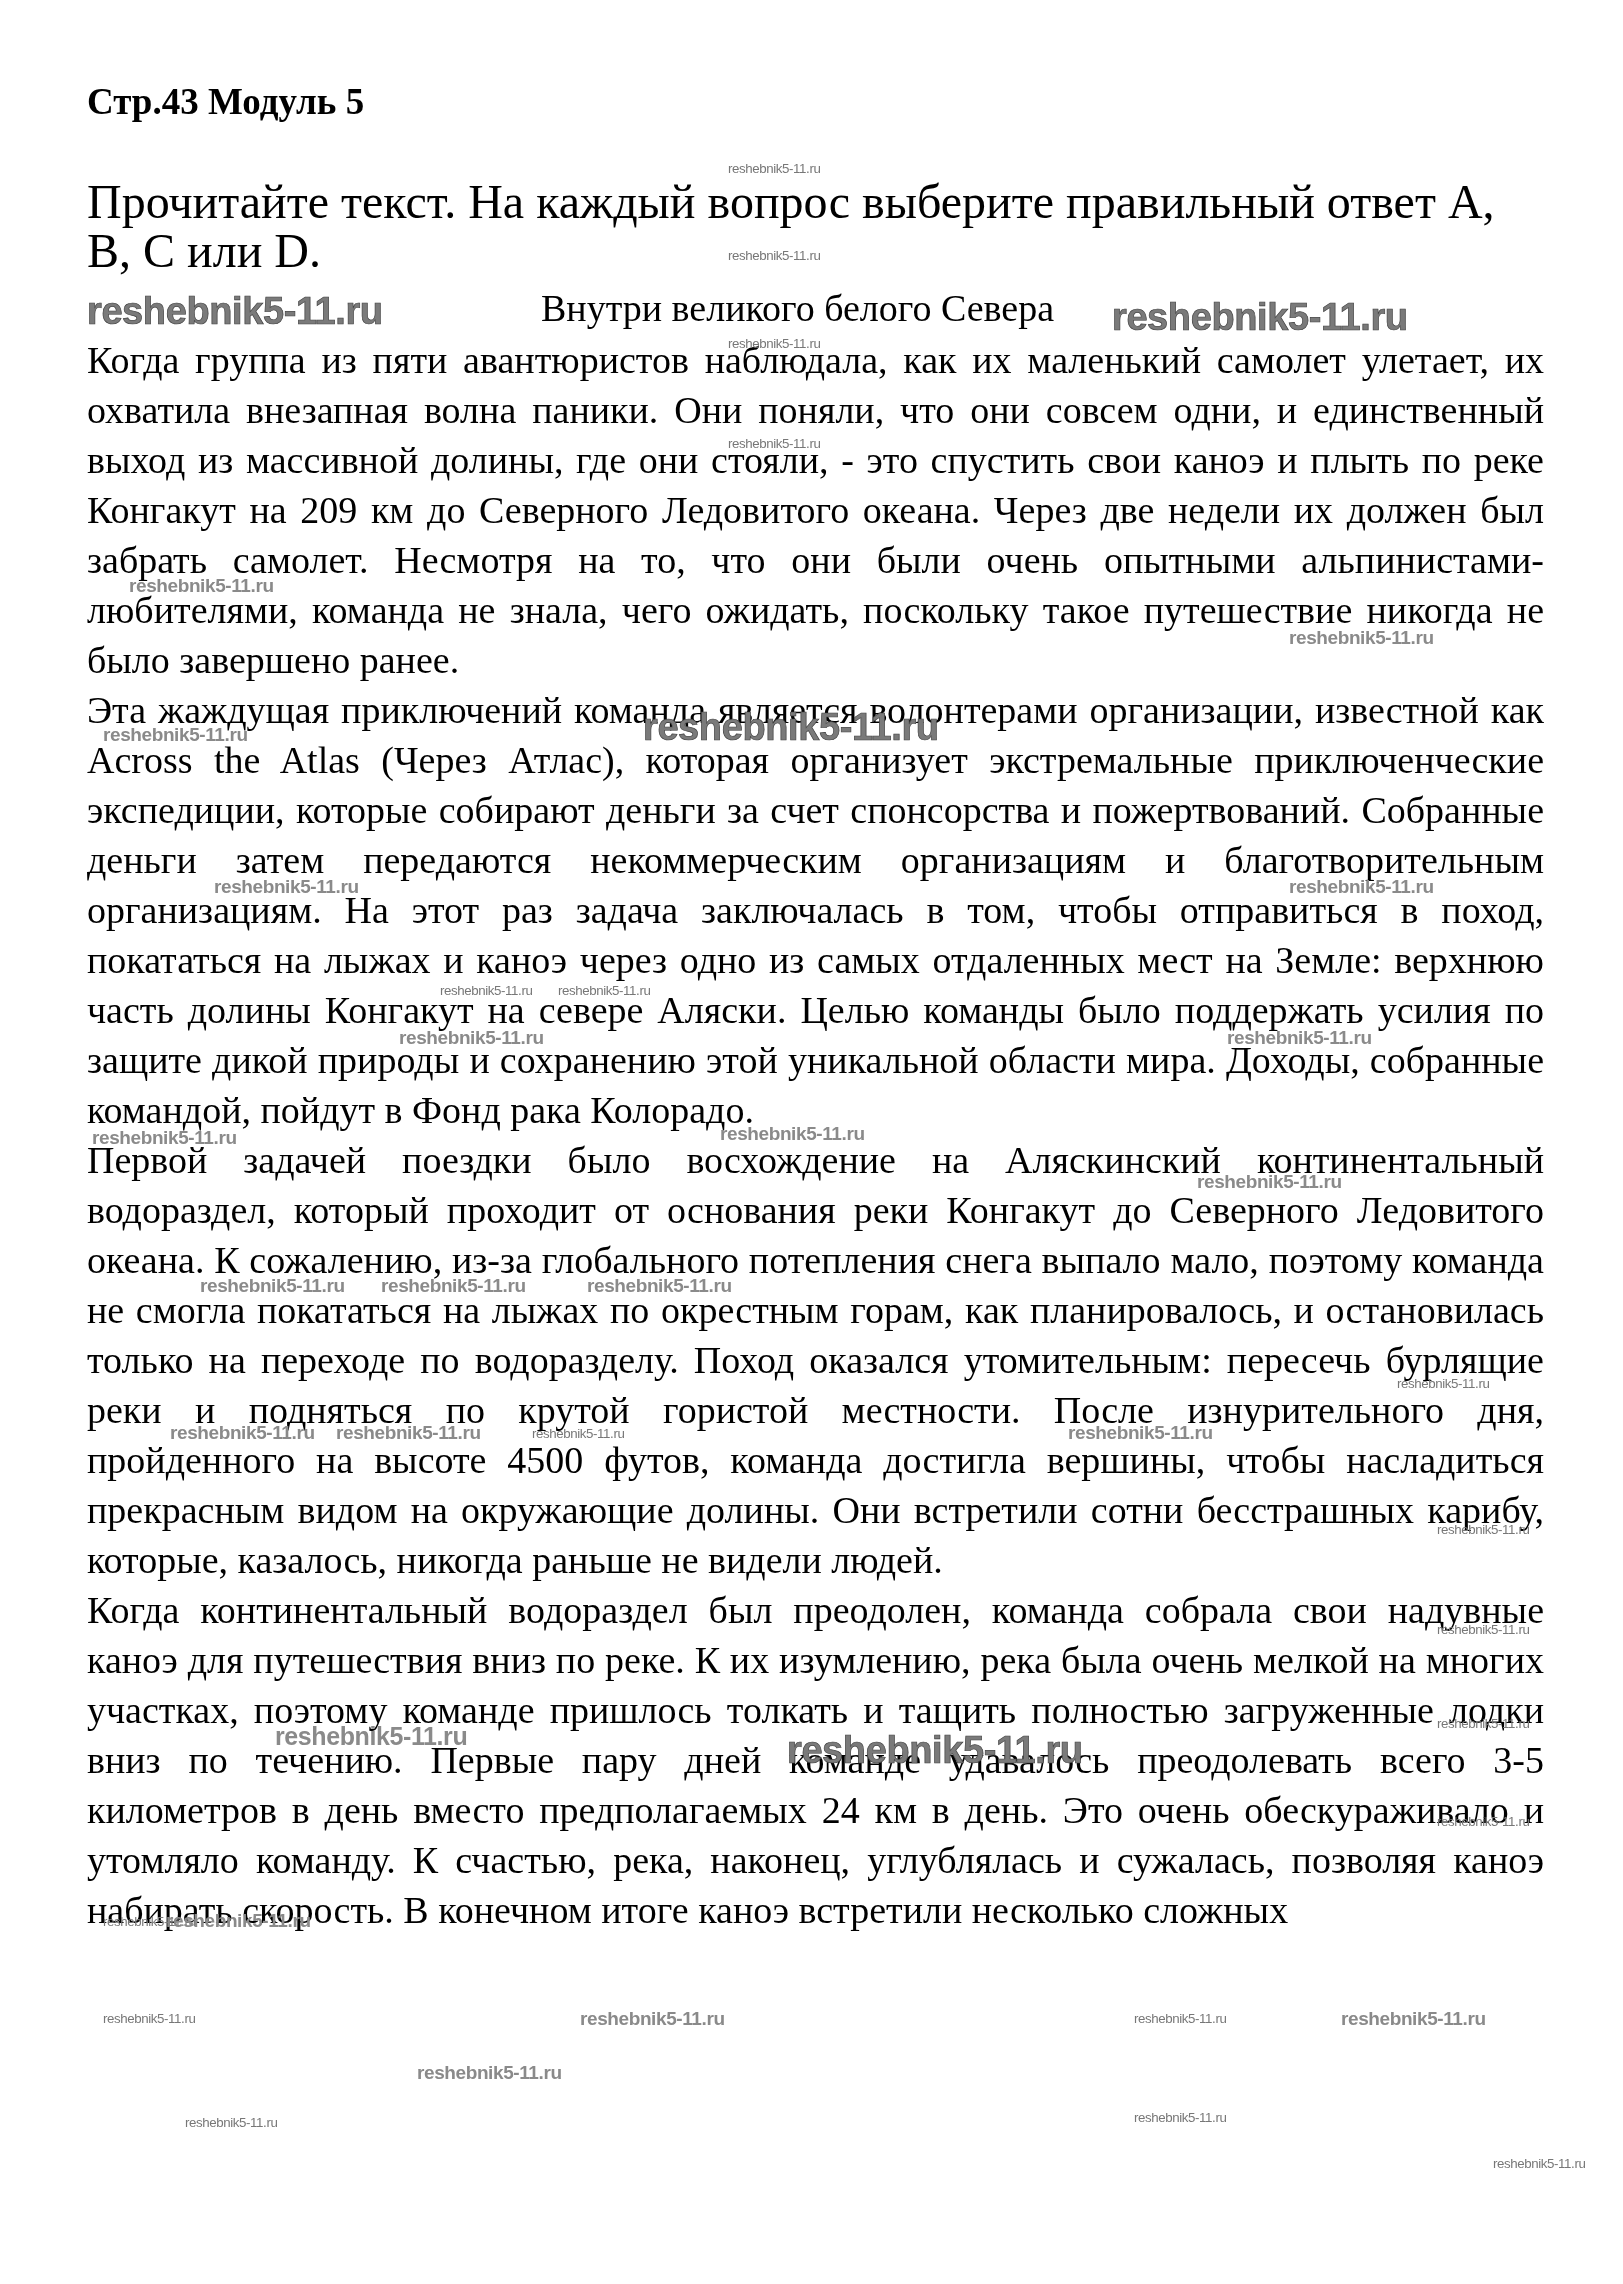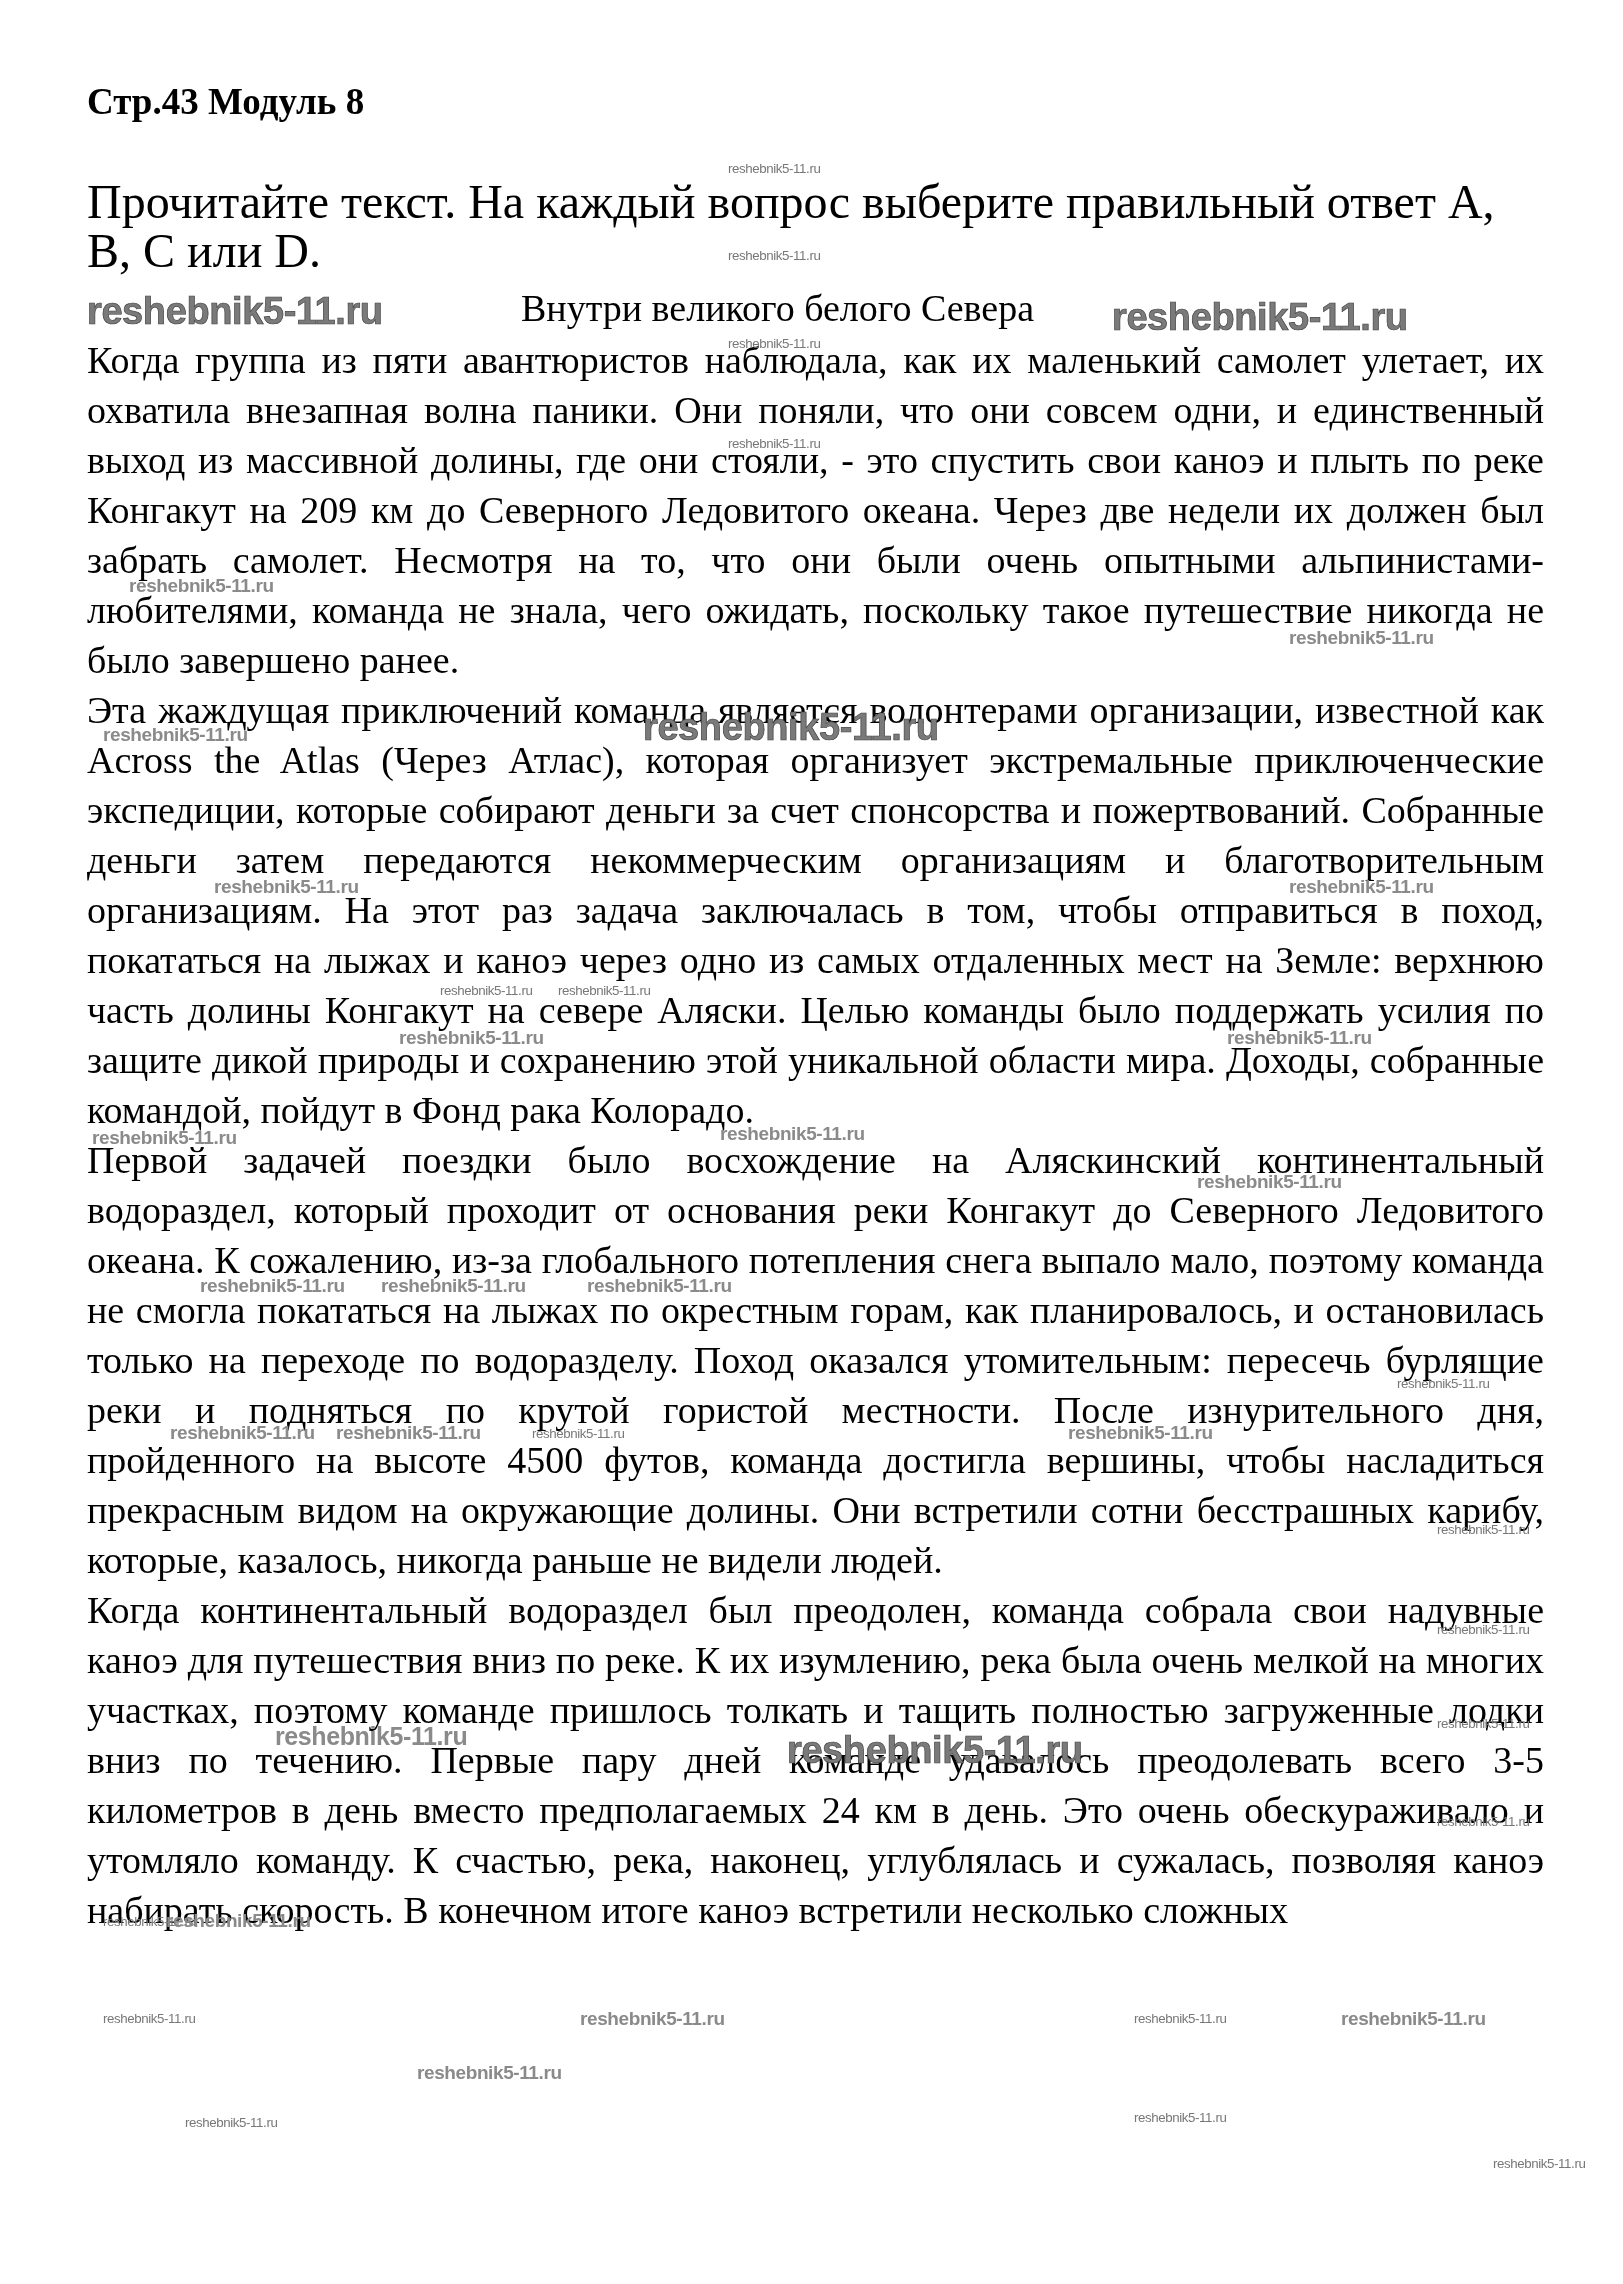--- a/index.html
+++ b/index.html
@@ -12,40 +12,40 @@
     font-weight: bold; font-size: 37px; line-height: 44px;
   }
   .instruction {
     position: absolute; left: 87px; top: 177px; width: 1457px;
     font-size: 48px; line-height: 49px;
   }
   .title-row {
     position: absolute; left: 87px; top: 284px; width: 1457px; height: 52px;
     font-size: 38px; line-height: 49px;
   }
-  .title { position: absolute; left: 434px; top: 0; }
+  .title { position: absolute; left: 454px; top: 0; }
   .body {
     position: absolute; left: 87px; top: 335px; width: 1457px;
     font-size: 38px; line-height: 50px; text-align: justify;
   }
   .body p { margin: 0; }
   .wm {
     position: absolute; color: #8a8a8a; font-family: Liberation Sans, sans-serif;
     font-weight: bold; white-space: nowrap; pointer-events: none;
     letter-spacing: -0.4px;
   }
   .wm-xl { font-size: 38px; color: #7a7a7a; -webkit-text-stroke: 0.7px #444; }
   .wm-l { font-size: 25px; color: #8a8a8a; }
   .wm-m { font-size: 19px; }
   .wm-s { font-size: 13.3px; font-weight: normal; color: #777; }
 </style>
 </head>
 <body>
 
-<div class="header">Стр.43 Модуль 8</div>
+<div class="header">Стр.43 Модуль 5</div>
 
 <div class="instruction">Прочитайте текст. На каждый вопрос выберите правильный ответ A, B, C или D.</div>
 
 <div class="title-row">
   <span class="title">Внутри великого белого Севера</span>
 </div>
 
 <div class="body">
   <p>Когда группа из пяти авантюристов наблюдала, как их маленький самолет улетает, их охватила внезапная волна паники. Они поняли, что они совсем одни, и единственный выход из массивной долины, где они стояли, - это спустить свои каноэ и плыть по реке Конгакут на 209 км до Северного Ледовитого океана. Через две недели их должен был забрать самолет. Несмотря на то, что они были очень опытными альпинистами-любителями, команда не знала, чего ожидать, поскольку такое путешествие никогда не было завершено ранее.</p>
   <p>Эта жаждущая приключений команда является волонтерами организации, известной как Across the Atlas (Через Атлас), которая организует экстремальные приключенческие экспедиции, которые собирают деньги за счет спонсорства и пожертвований. Собранные деньги затем передаются некоммерческим организациям и благотворительным организациям. На этот раз задача заключалась в том, чтобы отправиться в поход, покататься на лыжах и каноэ через одно из самых отдаленных мест на Земле: верхнюю часть долины Конгакут на севере Аляски. Целью команды было поддержать усилия по защите дикой природы и сохранению этой уникальной области мира. Доходы, собранные командой, пойдут в Фонд рака Колорадо.</p>

